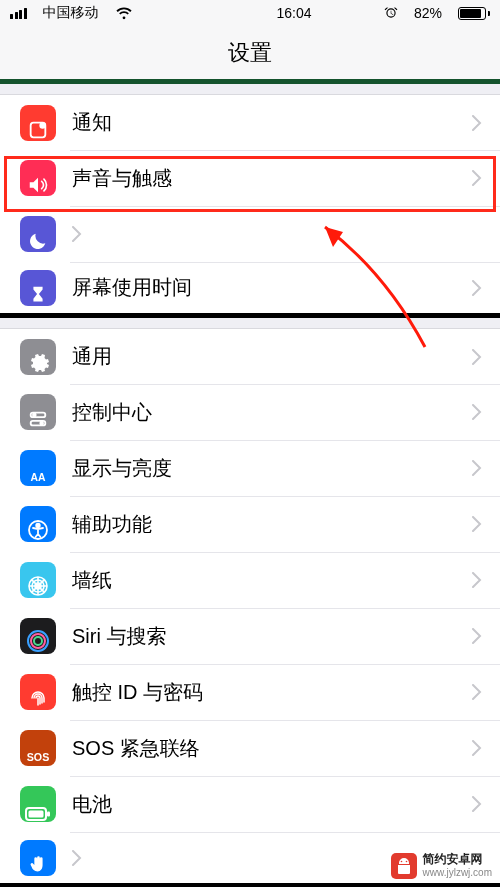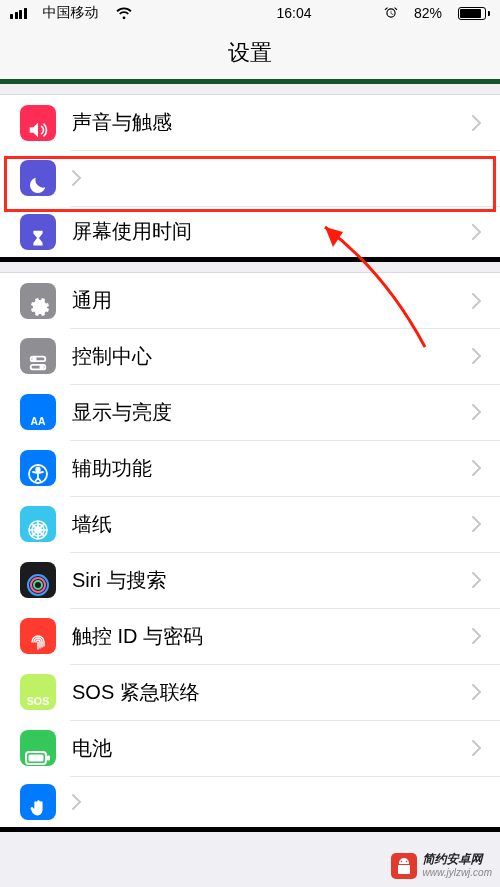--- a/index.html
+++ b/index.html
@@ -80,21 +80,20 @@
     width: 190px; height: 140px;
     pointer-events: none;
     z-index: 6;
   }
   .watermark {
     position: absolute;
     right: 8px; bottom: 8px;
     display: flex; gap: 6px;
     font-size: 12px;
     z-index: 10;
-    font-style: italic;
   }
   .wm-badge {
     width: 26px; height: 26px;
     background: #e23b2e;
     border-radius: 5px;
     display: flex; align-items: center; justify-content: center;
   }
   .wm-text { display: flex; flex-direction: column; line-height: 1.15; }
   .wm-text .t1 { font-weight: 700; color: #222; }
   .wm-text .t2 { color: #888; font-size: 10px; }
@@ -127,20 +126,32 @@
         </span>
       <span class="battery-tip"></span>
     </span>
   </div>
 </div>
 
 <div class="header">设置</div>
 
 <div class="group">
   <div class="row">
+    <div class="icon" style="background:#ff3b30">
+      <svg width="22" height="22" viewBox="0 0 24 24" fill="#fff">
+          <rect x="4" y="4" width="16" height="16" rx="3" stroke="#fff" stroke-width="2" fill="none"></rect>
+          <circle cx="17" cy="7" r="3.5" fill="#fff"></circle>
+        </svg>
+    </div>
+    <span class="label">通知</span>
+    <svg class="chevron" width="10" height="16" viewBox="0 0 10 16">
+        <path d="M1 1l7 7-7 7" stroke="#c7c7cc" stroke-width="2" fill="none" stroke-linecap="round"></path>
+      </svg>
+  </div>
+  <div class="row">
     <div class="icon" style="background:#ff2d55">
       <svg width="22" height="22" viewBox="0 0 24 24" fill="#fff">
           <path d="M3 9v6h4l5 5V4L7 9H3z"></path>
           <path d="M16 8a5 5 0 010 8M18.5 5.5a9 9 0 010 13" stroke="#fff" stroke-width="1.8" fill="none" stroke-linecap="round"></path>
         </svg>
     </div>
     <span class="label">声音与触感</span>
     <svg class="chevron" width="10" height="16" viewBox="0 0 10 16">
         <path d="M1 1l7 7-7 7" stroke="#c7c7cc" stroke-width="2" fill="none" stroke-linecap="round"></path>
       </svg>
@@ -250,21 +261,21 @@
       <svg width="24" height="24" viewBox="0 0 24 24" fill="none" stroke="#fff" stroke-width="1.5" stroke-linecap="round">
           <path d="M6 12a6 6 0 0112 0v4M8 12a4 4 0 018 0v5M10 12a2 2 0 014 0v6M12 12v7"></path>
         </svg>
     </div>
     <span class="label">触控 ID 与密码</span>
     <svg class="chevron" width="10" height="16" viewBox="0 0 10 16">
         <path d="M1 1l7 7-7 7" stroke="#c7c7cc" stroke-width="2" fill="none" stroke-linecap="round"></path>
       </svg>
   </div>
   <div class="row">
-    <div class="icon" style="background:#bef264">
+    <div class="icon" style="background:#c2410c">
       <svg width="32" height="18" viewBox="0 0 36 18" fill="#fff">
           <text x="18" y="13" font-size="12" font-weight="800" text-anchor="middle" font-family="Arial">SOS</text>
         </svg>
     </div>
     <span class="label">SOS 紧急联络</span>
     <svg class="chevron" width="10" height="16" viewBox="0 0 10 16">
         <path d="M1 1l7 7-7 7" stroke="#c7c7cc" stroke-width="2" fill="none" stroke-linecap="round"></path>
       </svg>
   </div>
   <div class="row">

